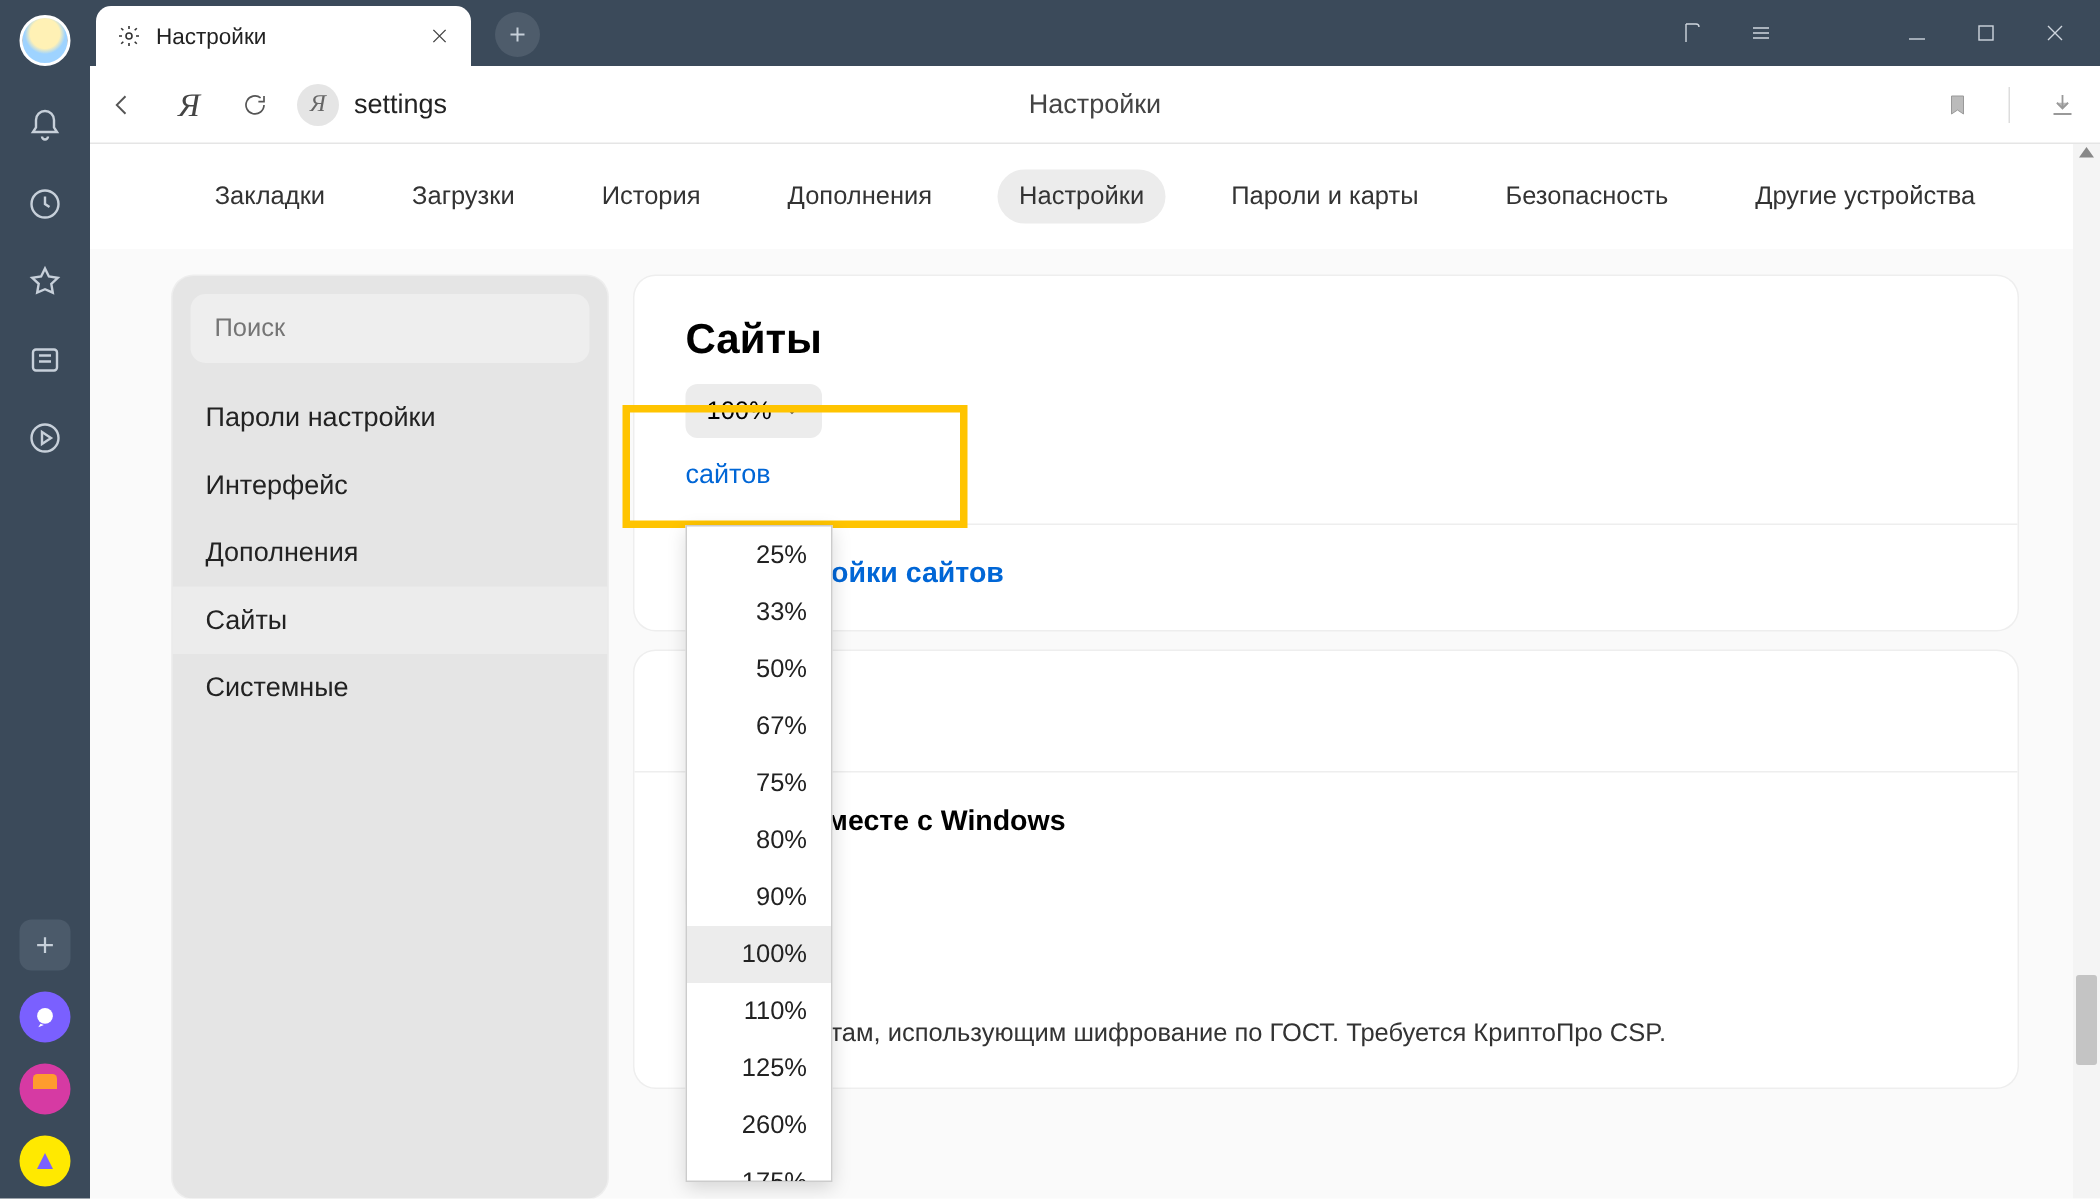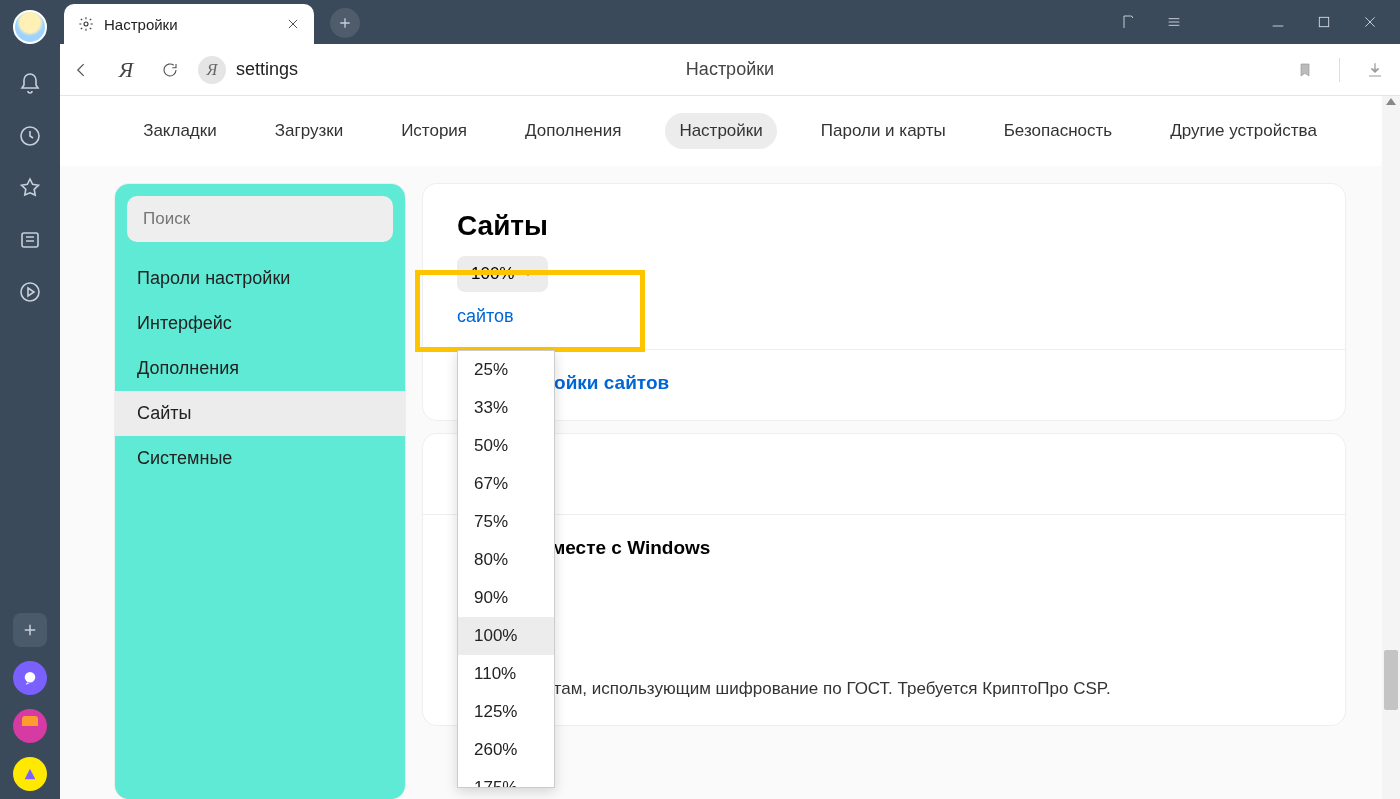--- a/index.html
+++ b/index.html
@@ -68,21 +68,21 @@
     position: absolute; left: 60px; top: 96px; right: 0; bottom: 0;
     background: #fafafa; overflow: hidden;
   }
   .topnav { height: 70px; display: flex; align-items: center; justify-content: center; gap: 30px; background: #fff; }
   .topnav-item { font-size: 17px; color: #333; padding: 8px 14px; border-radius: 18px; cursor: pointer; }
   .topnav-item.active { background: #ececec; }
 
   
   .content { position: absolute; left: 0; top: 70px; right: 0; bottom: 0; display: flex; gap: 18px; padding: 18px 0 0 55px; }
   .side-card {
-    width: 290px; background: #5eead4; border-radius: 14px; padding: 12px 0 18px 0;
+    width: 290px; background: #e5e5e5; border-radius: 14px; padding: 12px 0 18px 0;
     box-shadow: 0 0 0 1px #eee;
   }
   .search-box {
     margin: 0 12px 14px 12px; height: 46px; border-radius: 10px; background: #eee;
     display: flex; align-items: center; padding: 0 16px;
   }
   .search-box input {
     border: none; background: transparent; outline: none; font-size: 17px; color: #666; width: 100%;
   }
   .side-item { padding: 12px 22px; font-size: 18px; color: #222; cursor: pointer; }
@@ -107,21 +107,21 @@
 
   .setting-row { font-size: 19px; font-weight: 700; margin-bottom: 14px; }
   .small-text { font-size: 17px; color: #333; }
 
   
   .dropdown {
     position: absolute; left: 457px; top: 350px; width: 98px;
     background: #fff; border: 1px solid #ccc; box-shadow: 0 4px 12px rgba(0,0,0,0.15);
     z-index: 50;
   }
-  .dd-scroll { max-height: 440px; overflow-y: auto; }
+  .dd-scroll { max-height: 440px; overflow-y: auto; text-align: right; }
   .dd-item { padding: 9px 16px; font-size: 17px; color: #222; cursor: pointer; }
   .dd-item.sel { background: #ececec; }
   .dd-scroll::-webkit-scrollbar { width: 18px; }
   .dd-scroll::-webkit-scrollbar-track { background: #f2f2f2; }
   .dd-scroll::-webkit-scrollbar-thumb { background: #bdbdbd; }
   .dd-scroll::-webkit-scrollbar-button:single-button { height: 16px; background: #e8e8e8; }
 
   
   .page-scroll { position: absolute; right: 0; top: 0; bottom: 0; width: 18px; background: #f4f4f4; }
   .page-scroll .thumb { position: absolute; left: 2px; right: 2px; top: 554px; height: 60px; background: #c4c4c4; border-radius: 2px; }

